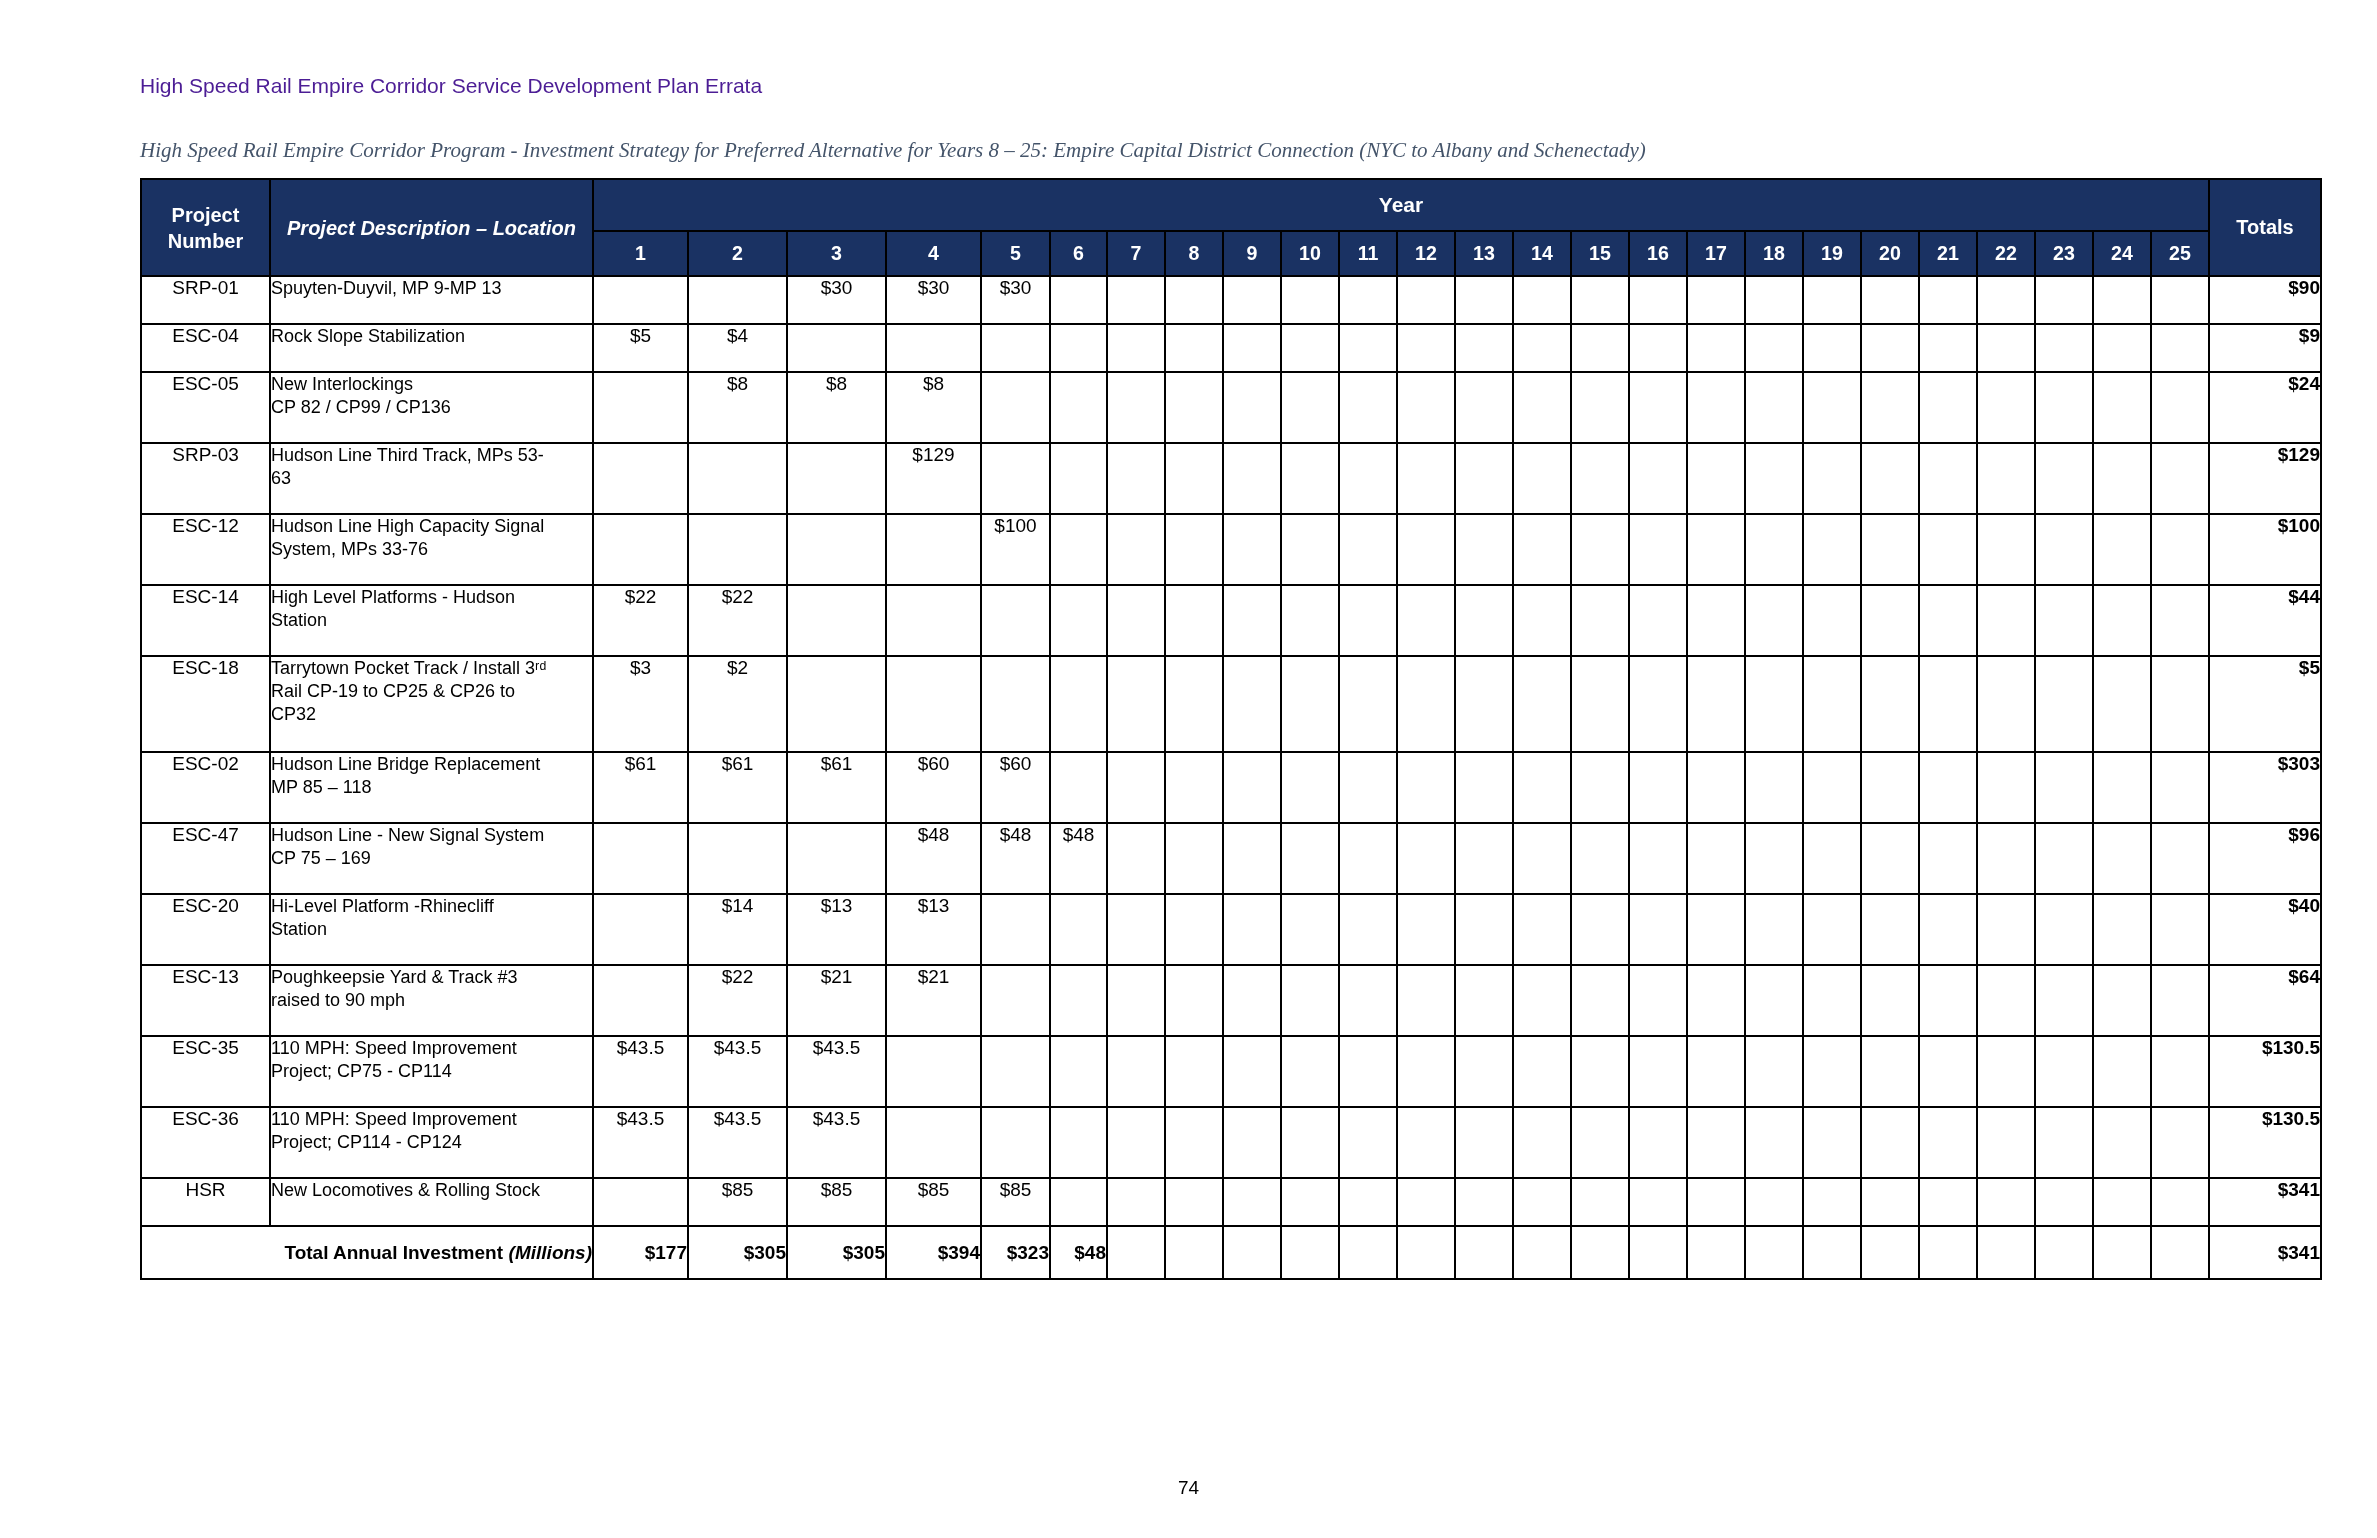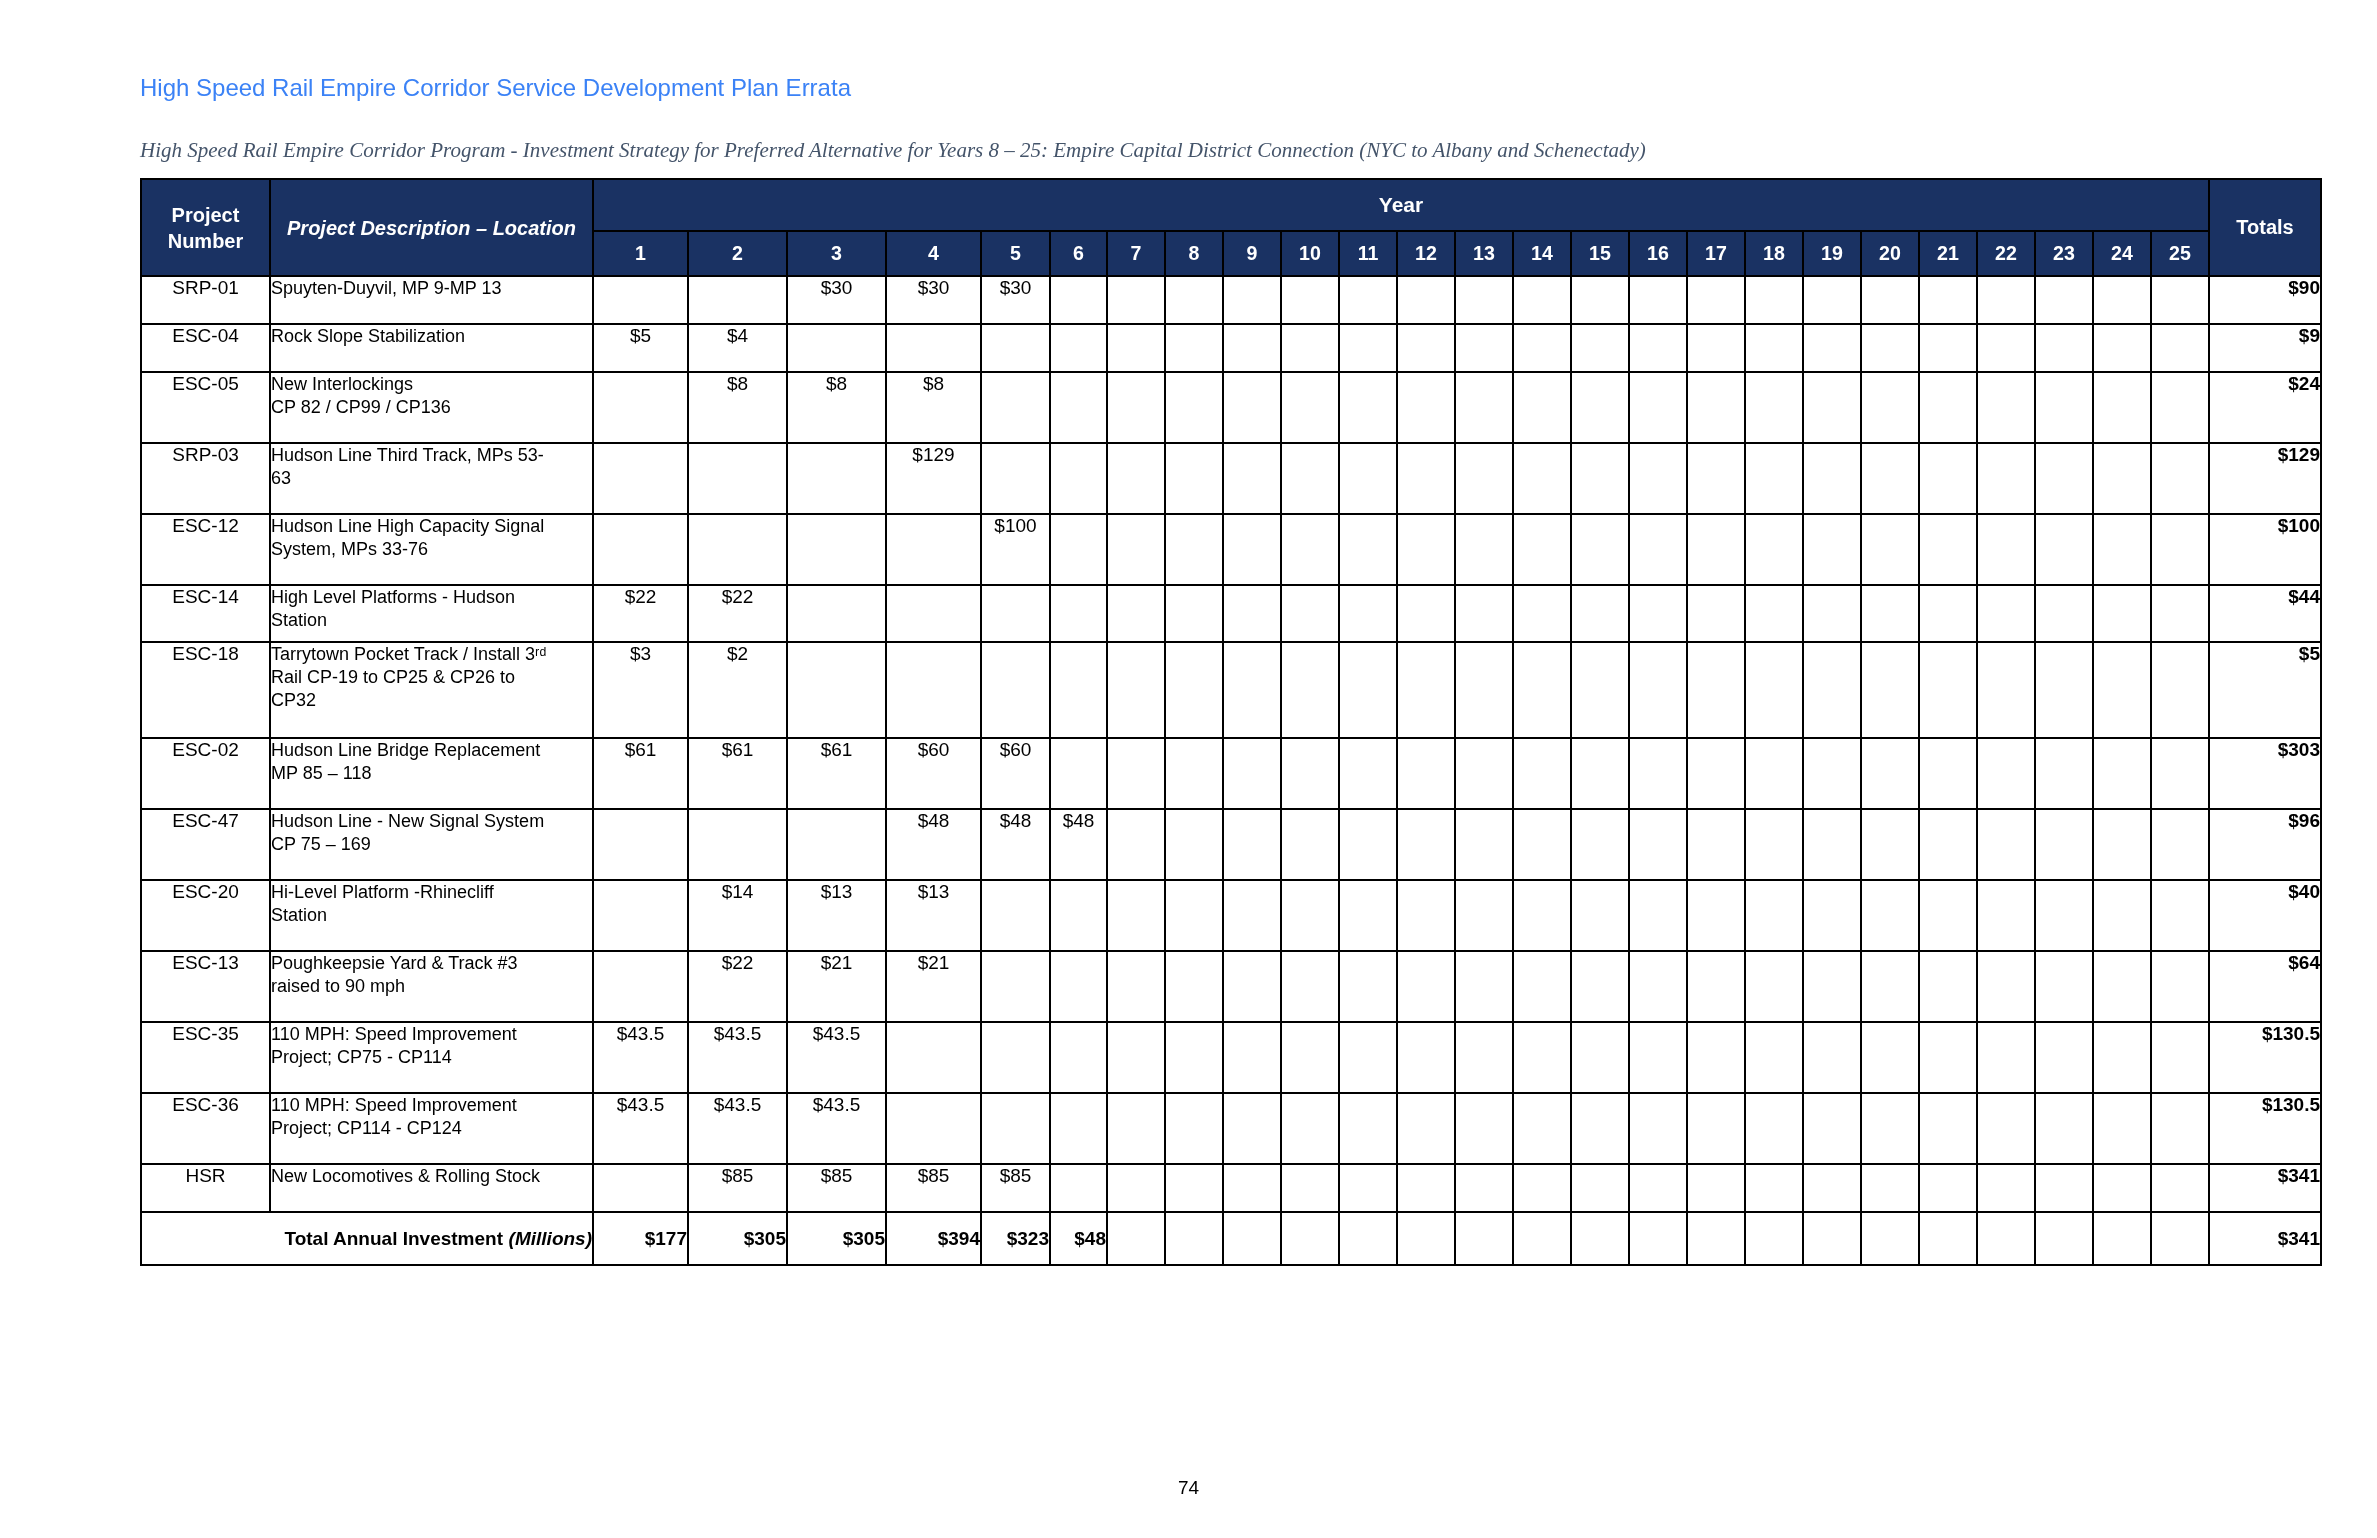--- a/index.html
+++ b/index.html
@@ -7,21 +7,21 @@
     width: 2377px; height: 1538px;
     background: #ffffff;
     overflow: hidden;
     font-family: "Liberation Sans", "DejaVu Sans", sans-serif;
     color: #000;
   }
   .page { position: relative; width: 2377px; height: 1538px; }
 
   .doc-title {
     position: absolute; left: 140px; top: 74px;
-    font-size: 24px; color: #3b82f6;
+    font-size: 21px; color: #4c1d95;
     font-family: "Liberation Sans", "DejaVu Sans", sans-serif;
   }
   .doc-subtitle {
     position: absolute; left: 140px; top: 138px;
     font-size: 21px; font-style: italic;
     font-family: "Liberation Serif", "DejaVu Serif", serif;
     color: var(--subtitle-color, #44546A);
   }
 
   .table-wrap { position: absolute; left: 140px; top: 178px; }
@@ -297,21 +297,21 @@
             <td class="val-cell"></td>
             <td class="val-cell"></td>
             <td class="val-cell"></td>
             <td class="val-cell"></td>
             <td class="val-cell"></td>
             <td class="val-cell"></td>
             <td class="val-cell"></td>
             <td class="val-cell"></td>
             <td class="total-cell">$100</td>
           </tr>
-          <tr style="height: 57px; margin-top: 40px;">
+          <tr style="height: 71px; margin-top: 40px;">
             <td class="num-cell">ESC-14</td>
             <td class="desc-cell">High Level Platforms - Hudson
 Station</td>
             <td class="val-cell">$22</td>
             <td class="val-cell">$22</td>
             <td class="val-cell"></td>
             <td class="val-cell"></td>
             <td class="val-cell"></td>
             <td class="val-cell"></td>
             <td class="val-cell"></td>

